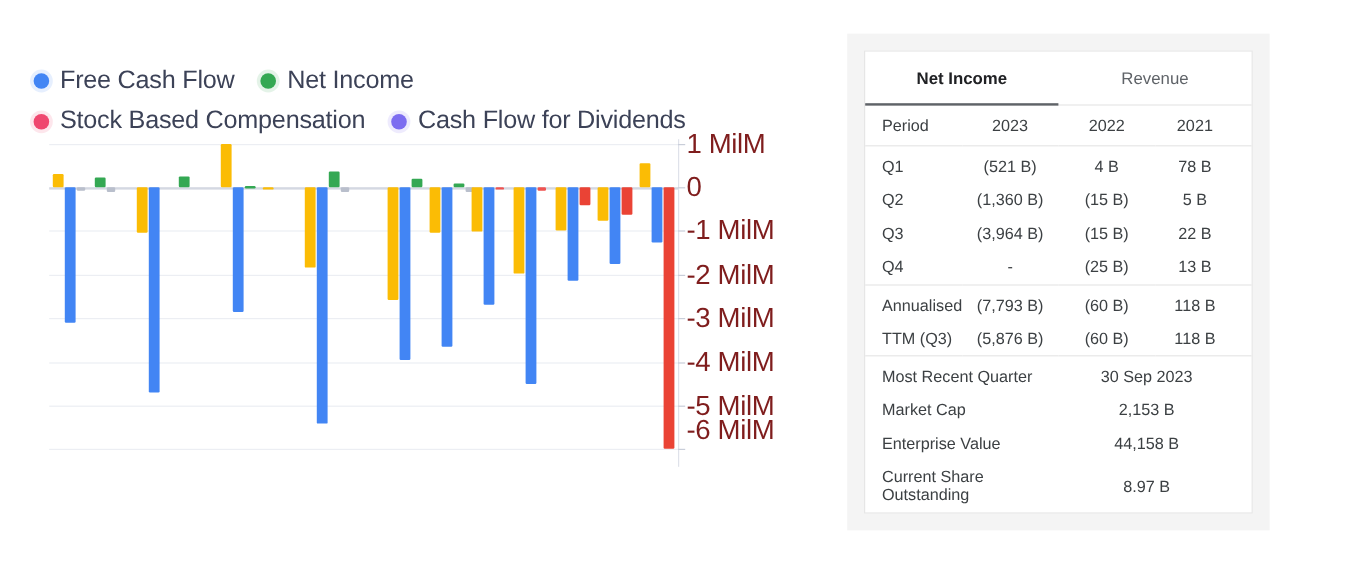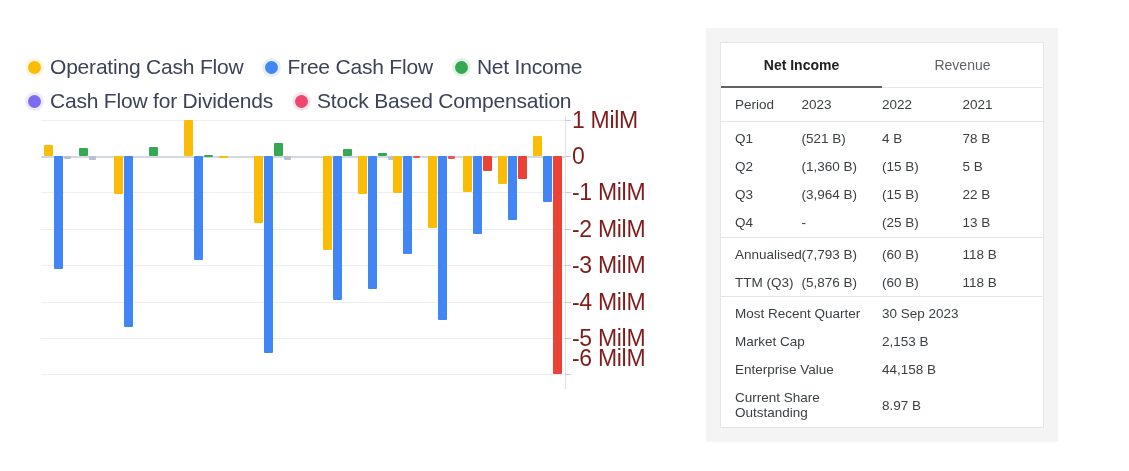--- a/index.html
+++ b/index.html
@@ -81,54 +81,50 @@
   .tab.active{color:#202124;font-weight:bold;}
   .tab.active:after{
     content:"";position:absolute;left:0;right:0;bottom:-1px;height:2px;background:#5f6368;
   }
   table{border-collapse:collapse;width:100%;table-layout:fixed;}
   td{
     font-size:13.5px;color:#3c4043;padding:6.5px 0;
     font-family:"Liberation Sans", sans-serif;
   }
   td.lbl{padding-left:14px;text-align:left;}
-  td.num{text-align:left;}
+  td.num{text-align:center;}
   td.num.last{padding-right:14px;}
   tr.sep td{border-top:1px solid #e6e6e6;}
   .hdr td{color:#3c4043;padding-top:9px;padding-bottom:9px;}
   .pad-top td{padding-top:9px;}
 </style>
 </head>
 <body>
 
 <div id="chart-panel">
 
   <div id="legend">
     <div class="legend-row">
       <div class="legend-item">
-        <span class="legend-dot" style="background: rgb(251, 188, 5); box-shadow: rgba(251, 188, 5, 0.133) 0px 0px 0px 3px;"></span>
-        <span class="legend-label">Operating Cash Flow</span>
-      </div>
-      <div class="legend-item">
         <span class="legend-dot" style="background: rgb(66, 133, 244); box-shadow: rgba(66, 133, 244, 0.133) 0px 0px 0px 3px;"></span>
         <span class="legend-label">Free Cash Flow</span>
       </div>
       <div class="legend-item">
         <span class="legend-dot" style="background: rgb(52, 168, 83); box-shadow: rgba(52, 168, 83, 0.133) 0px 0px 0px 3px;"></span>
         <span class="legend-label">Net Income</span>
       </div>
     </div>
     <div class="legend-row">
       <div class="legend-item">
+        <span class="legend-dot" style="background: rgb(239, 71, 111); box-shadow: rgba(239, 71, 111, 0.133) 0px 0px 0px 3px;"></span>
+        <span class="legend-label">Stock Based Compensation</span>
+      </div>
+      <div class="legend-item">
         <span class="legend-dot" style="background: rgb(124, 108, 240); box-shadow: rgba(124, 108, 240, 0.133) 0px 0px 0px 3px;"></span>
         <span class="legend-label">Cash Flow for Dividends</span>
-      </div>
-      <div class="legend-item">
-        <span class="legend-dot" style="background: rgb(239, 71, 111); box-shadow: rgba(239, 71, 111, 0.133) 0px 0px 0px 3px;"></span>
-        <span class="legend-label">Stock Based Compensation</span>
       </div>
     </div>
   </div>
 
   <div id="plot">
     <div id="axis-right"></div>
   <div class="gridline" style="top: 3.64px;"></div>
       <div class="tickmark" style="top: 3.64px;"></div>
       <div class="zeroline" style="top: 40.04px;"></div>
       <div class="tickmark" style="top: 40.04px;"></div>

